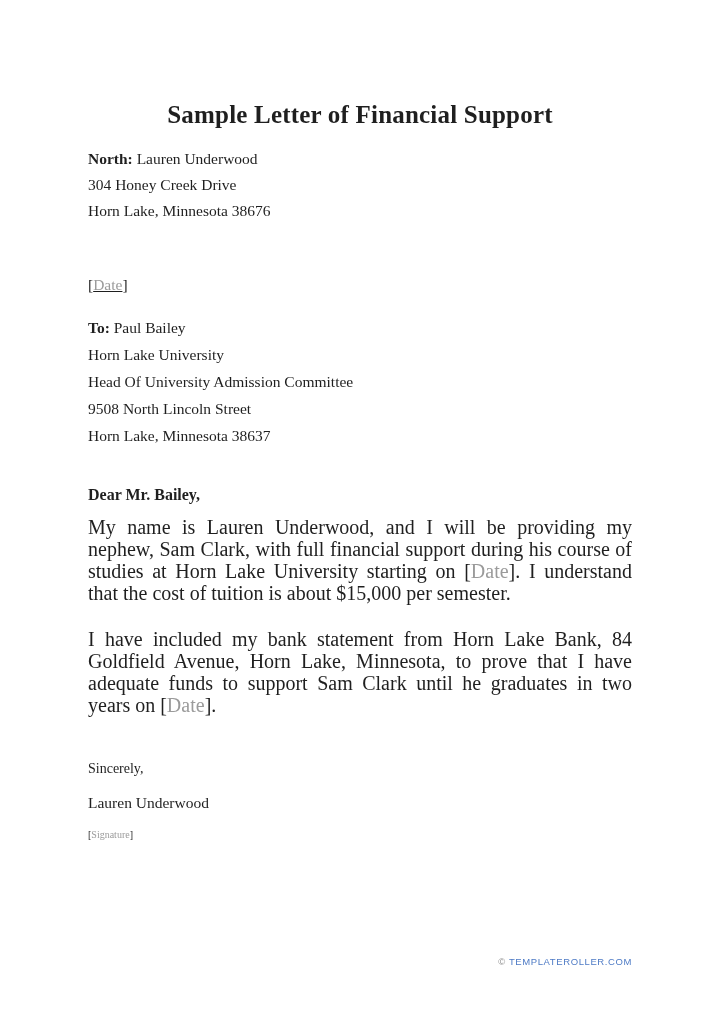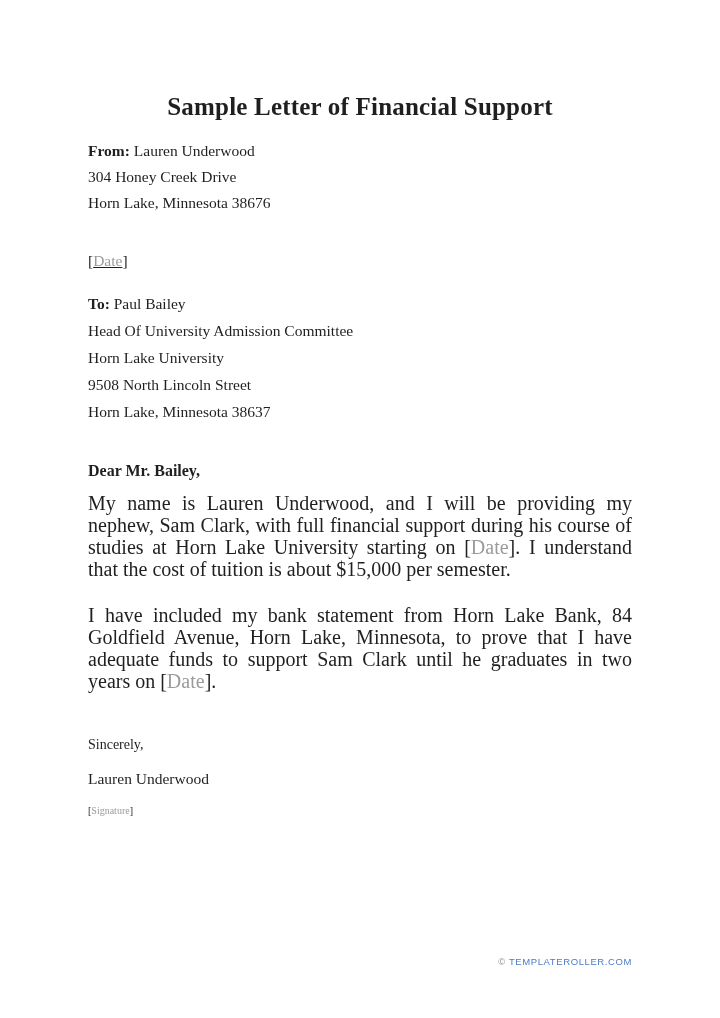--- a/index.html
+++ b/index.html
@@ -12,38 +12,38 @@
   * { margin: 0; padding: 0; box-sizing: border-box; }
   html, body { background: var(--page_bg); }
   .page {
     position: relative;
     width: 720px;
     height: 968px;
     margin: 0 auto;
     background: var(--page_bg);
     color: var(--text);
     font-family: "Liberation Serif", "DejaVu Serif", serif;
-    padding: 4px 88px;
+    padding: 12px 88px;
     overflow: hidden;
   }
   .title {
     padding-top: 88px;
     font-size: 25px;
     line-height: 29px;
     font-weight: 700;
     text-align: center;
     letter-spacing: 0.2px;
   }
   .addr-line {
     font-size: 15.5px;
     line-height: 26px;
   }
   .label { font-weight: 700; }
   .sender-block { margin-top: 17px; }
-  .date-line { margin-top: 32px; text-decoration: underline; }
+  .date-line { margin-top: 48px; text-decoration: underline; }
   .recipient-block { margin-top: 16px; }
   .recipient-block .addr-line { line-height: 27px; }
   .salutation {
     margin-top: 33px;
     font-size: 16px;
     line-height: 26px;
     font-weight: 700;
   }
   .para {
     margin-top: 8px;
@@ -71,31 +71,31 @@
   .footer .site { color: var(--footer_link); text-decoration: none; cursor: pointer; text-align: center; }
 </style>
 </head>
 <body>
 
 <div class="page">
 
   <h1 class="title">Sample Letter of Financial Support</h1>
 
   <div class="sender-block">
-    <p class="addr-line"><span class="label">From:</span> <span>Lauren Underwood</span></p>
+    <p class="addr-line"><span class="label">North:</span> <span>Lauren Underwood</span></p>
     <p class="addr-line">304 Honey Creek Drive</p>
     <p class="addr-line">Horn Lake, Minnesota 38676</p>
   </div>
 
   <p class="addr-line date-line"><span class="bracket">[</span><span class="placeholder">Date</span><span class="bracket">]</span></p>
 
   <div class="recipient-block">
     <p class="addr-line"><span class="label">To:</span> <span>Paul Bailey</span></p>
+    <p class="addr-line">Horn Lake University</p>
     <p class="addr-line">Head Of University Admission Committee</p>
-    <p class="addr-line">Horn Lake University</p>
     <p class="addr-line">9508 North Lincoln Street</p>
     <p class="addr-line">Horn Lake, Minnesota 38637</p>
   </div>
 
   <p class="salutation">Dear Mr. Bailey,</p>
 
   <p class="para"><span>My name is Lauren Underwood, and I will be providing my nephew, Sam Clark, with full financial support during his course of studies at Horn Lake University starting on [</span><span class="placeholder">Date</span><span>]. I understand that the cost of tuition is about $15,000 per semester.</span></p>
   <p class="para"><span>I have included my bank statement from Horn Lake Bank, 84 Goldfield Avenue, Horn Lake, Minnesota, to prove that I have adequate funds to support Sam Clark until he graduates in two years on [</span><span class="placeholder">Date</span><span>].</span></p>
 
   <div class="closing-block">

